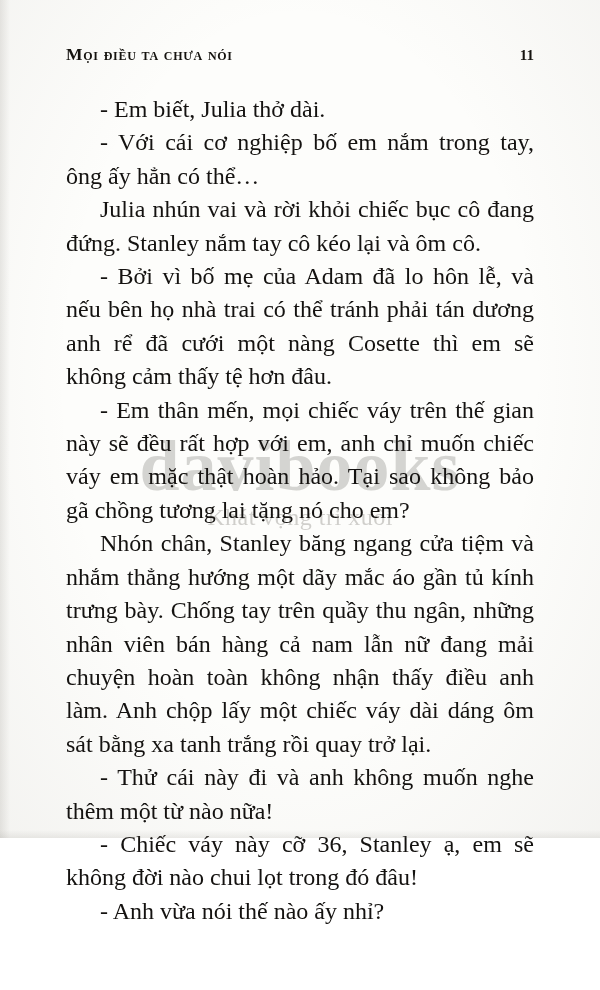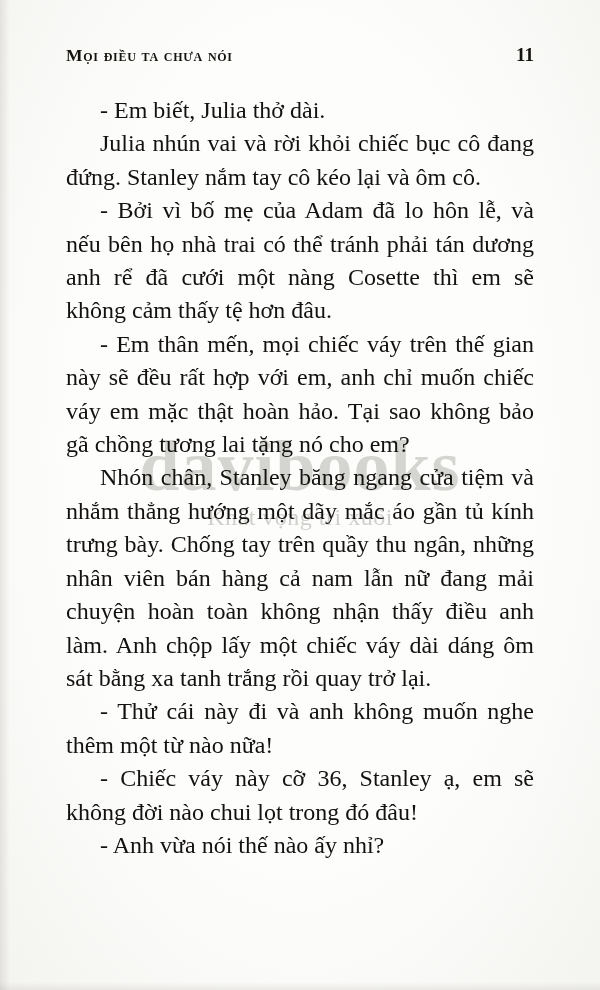--- a/index.html
+++ b/index.html
@@ -11,21 +11,21 @@
     height: 990px;
     background: #ffffff;
     font-family: "Liberation Serif", serif;
     color: #111111;
     overflow: hidden;
   }
 
   .page {
     position: relative;
     width: 600px;
-    height: 990px;
+    height: 838px;
     box-sizing: border-box;
     padding: 44px 66px 30px 66px;
     background: #fdfdfb;
   }
 
   
   .paper-tint {
     position: absolute;
     inset: 0;
     pointer-events: none;
@@ -45,21 +45,21 @@
   .running-head {
     font-variant: small-caps;
     font-size: 17.5px;
     letter-spacing: 0.7px;
     font-weight: 700;
     color: #15130f;
     white-space: nowrap;
   }
 
   .folio {
-    font-size: 19px;
+    font-size: 15px;
     font-weight: 700;
     color: #15130f;
   }
 
   .body-text {
     position: relative;
     z-index: 3;
     font-size: 24px;
     line-height: 33.4px;
     text-align: justify;
@@ -130,20 +130,21 @@
     <div class="folio">11</div>
   </div>
 
   <div class="watermark">
     <div class="wm-main">davibooks</div>
     <div class="wm-sub">Khát vọng tri xuôi</div>
   </div>
 
   <div class="body-text">
     <p>- Em biết, Julia thở dài.</p>
+    <p>- Với cái cơ nghiệp bố em nắm trong tay, ông ấy hẳn có thể…</p>
     <p>Julia nhún vai và rời khỏi chiếc bục cô đang đứng. Stanley nắm tay cô kéo lại và ôm cô.</p>
     <p>- Bởi vì bố mẹ của Adam đã lo hôn lễ, và nếu bên họ nhà trai có thể tránh phải tán dương anh rể đã cưới một nàng Cosette thì em sẽ không cảm thấy tệ hơn đâu.</p>
     <p>- Em thân mến, mọi chiếc váy trên thế gian này sẽ đều rất hợp với em, anh chỉ muốn chiếc váy em mặc thật hoàn hảo. Tại sao không bảo gã chồng tương lai tặng nó cho em?</p>
     <p>Nhón chân, Stanley băng ngang cửa tiệm và nhắm thẳng hướng một dãy mắc áo gần tủ kính trưng bày. Chống tay trên quầy thu ngân, những nhân viên bán hàng cả nam lẫn nữ đang mải chuyện hoàn toàn không nhận thấy điều anh làm. Anh chộp lấy một chiếc váy dài dáng ôm sát bằng xa tanh trắng rồi quay trở lại.</p>
     <p>- Thử cái này đi và anh không muốn nghe thêm một từ nào nữa!</p>
     <p>- Chiếc váy này cỡ 36, Stanley ạ, em sẽ không đời nào chui lọt trong đó đâu!</p>
     <p>- Anh vừa nói thế nào ấy nhỉ?</p>
   </div>
 
   <div class="edge-shadow-left"></div>

